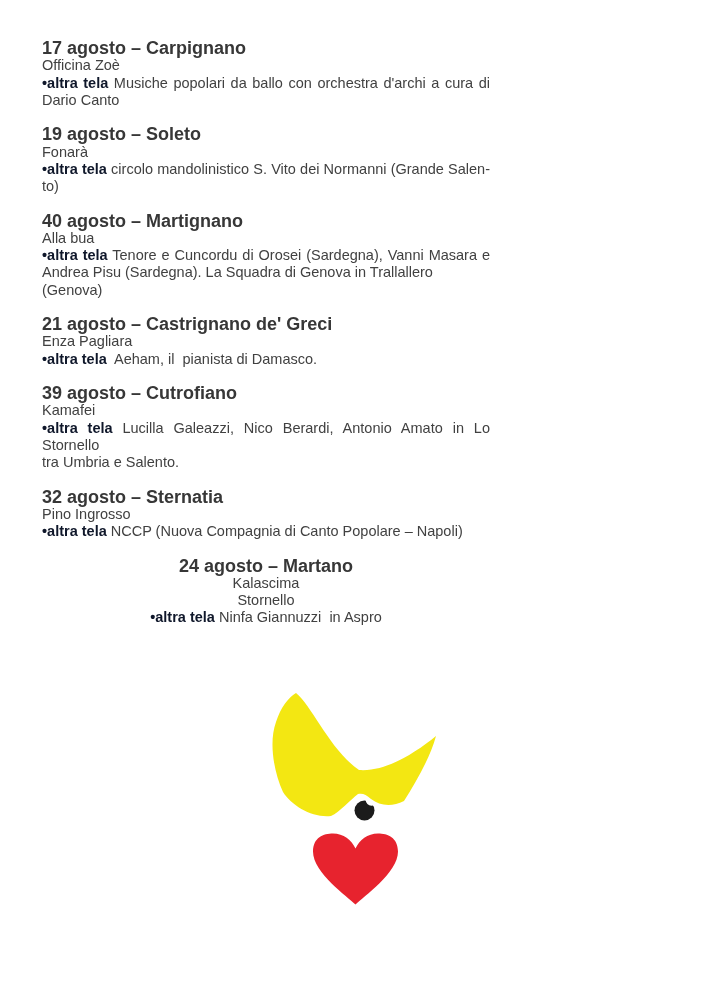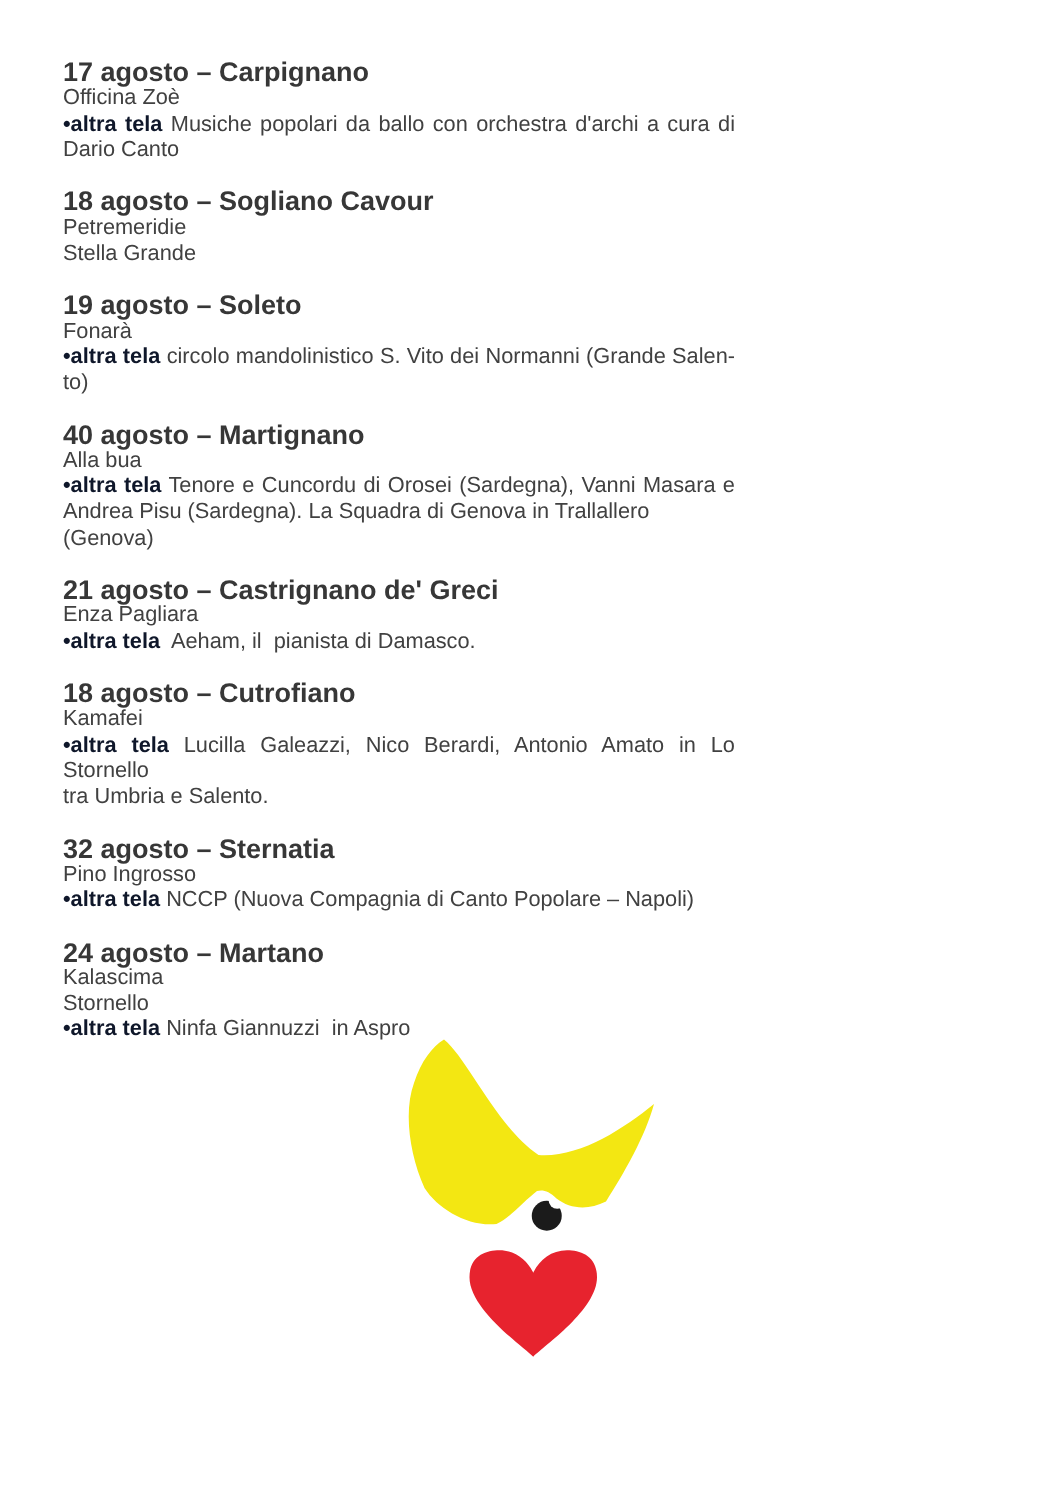--- a/index.html
+++ b/index.html
@@ -19,21 +19,21 @@
     position: absolute;
     left: 42px;
     top: 40px;
     width: 448px;
     font-size: 14.5px;
     line-height: 17.25px;
   }
   .event {
     margin: 0 0 17.25px 0;
   }
-  .event:last-child { margin-bottom: 12px; }
+  .event:last-child { margin-bottom: 12px; text-align: center; }
   .heading {
     margin: 0;
     font-size: 18px;
     line-height: 17.25px;
     font-weight: 700;
     color: #373737;
     white-space: pre-wrap;
   }
   .line {
     white-space: pre-wrap;
@@ -63,25 +63,20 @@
 <main>
 
   <section class="text-column" id="event-list">
     <article class="event">
       <h2 class="heading">17 agosto – Carpignano</h2>
     <div class="line">Officina Zoè</div>
         <div class="line just"><strong class="bp">•altra tela</strong> Musiche popolari da ballo con orchestra d'archi a cura di</div>
         <div class="line">Dario Canto</div>
       </article>
 
-    <article class="event">
-      <h2 class="heading">18 agosto – Sogliano Cavour</h2>
-    <div class="line">Petremeridie</div>
-        <div class="line">Stella Grande</div>
-      </article>
 
     <article class="event">
       <h2 class="heading">19 agosto – Soleto</h2>
     <div class="line">Fonarà</div>
         <div class="line just"><strong class="bp">•altra tela</strong> circolo mandolinistico S. Vito dei Normanni (Grande Salen-</div>
         <div class="line">to)</div>
       </article>
 
     <article class="event">
       <h2 class="heading">40 agosto – Martignano</h2>
@@ -90,21 +85,21 @@
         <div class="line">Andrea Pisu (Sardegna). La Squadra di Genova in Trallallero (Genova)</div>
       </article>
 
     <article class="event">
       <h2 class="heading">21 agosto – Castrignano de' Greci</h2>
     <div class="line">Enza Pagliara</div>
         <div class="line"><strong class="bp">•altra tela</strong>  Aeham, il  pianista di Damasco.</div>
       </article>
 
     <article class="event">
-      <h2 class="heading">18 agosto – Cutrofiano</h2>
+      <h2 class="heading">39 agosto – Cutrofiano</h2>
     <div class="line">Kamafei</div>
         <div class="line just"><strong class="bp">•altra tela</strong> Lucilla Galeazzi, Nico Berardi, Antonio Amato in Lo Stornello</div>
         <div class="line">tra Umbria e Salento.</div>
       </article>
 
     <article class="event">
       <h2 class="heading">32 agosto – Sternatia</h2>
     <div class="line">Pino Ingrosso</div>
         <div class="line"><strong class="bp">•altra tela</strong> NCCP (Nuova Compagnia di Canto Popolare – Napoli)</div>
       </article>

